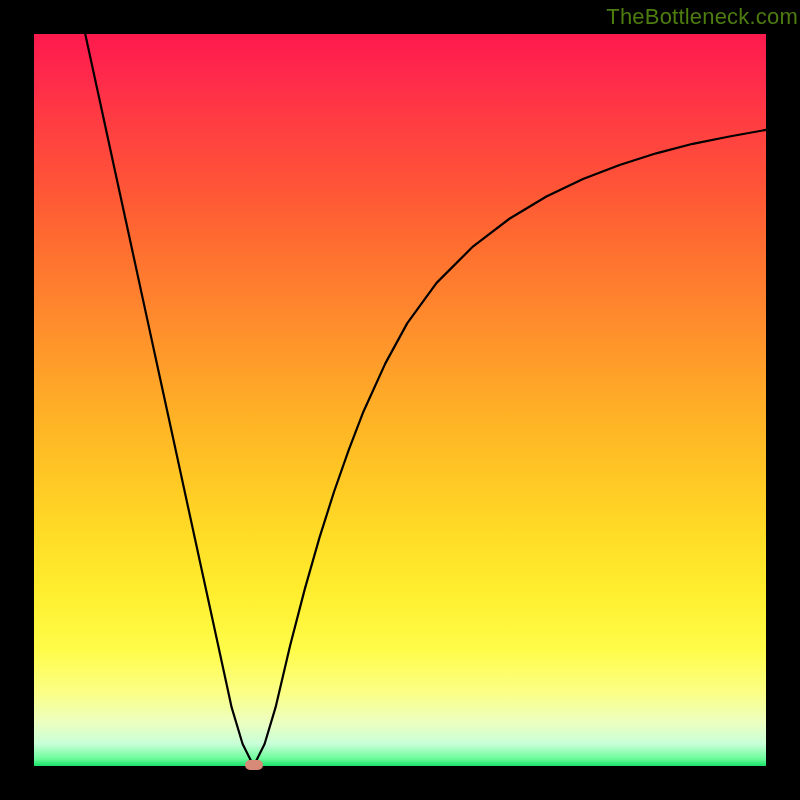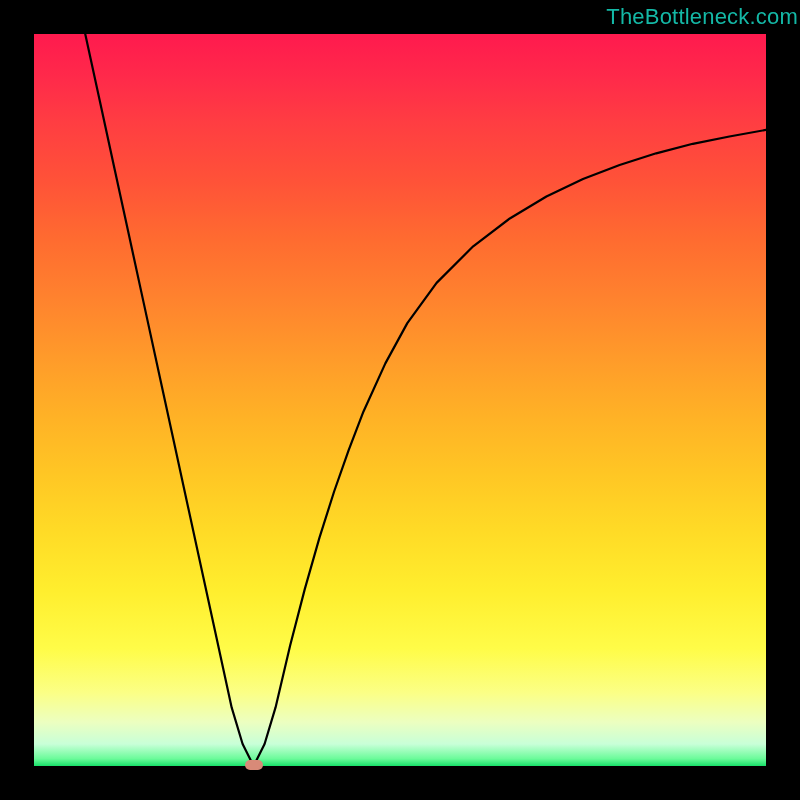--- a/index.html
+++ b/index.html
@@ -46,21 +46,21 @@
     position: absolute;
     width: 18px;
     height: 10px;
     border-radius: 5px;
     background: #d88a78;
   }
   .watermark {
     position: absolute;
     right: 2px;
     top: 4px;
-    color: #14b8a6;
+    color: #4d7c0f;
     font: 22px Arial, Helvetica, sans-serif;
     letter-spacing: 0.2px;
   }
 </style>
 </head>
 <body>
 
 <div class="container">
   <div class="plot-area">
     <svg class="curve-svg" viewBox="0 0 732 732">

